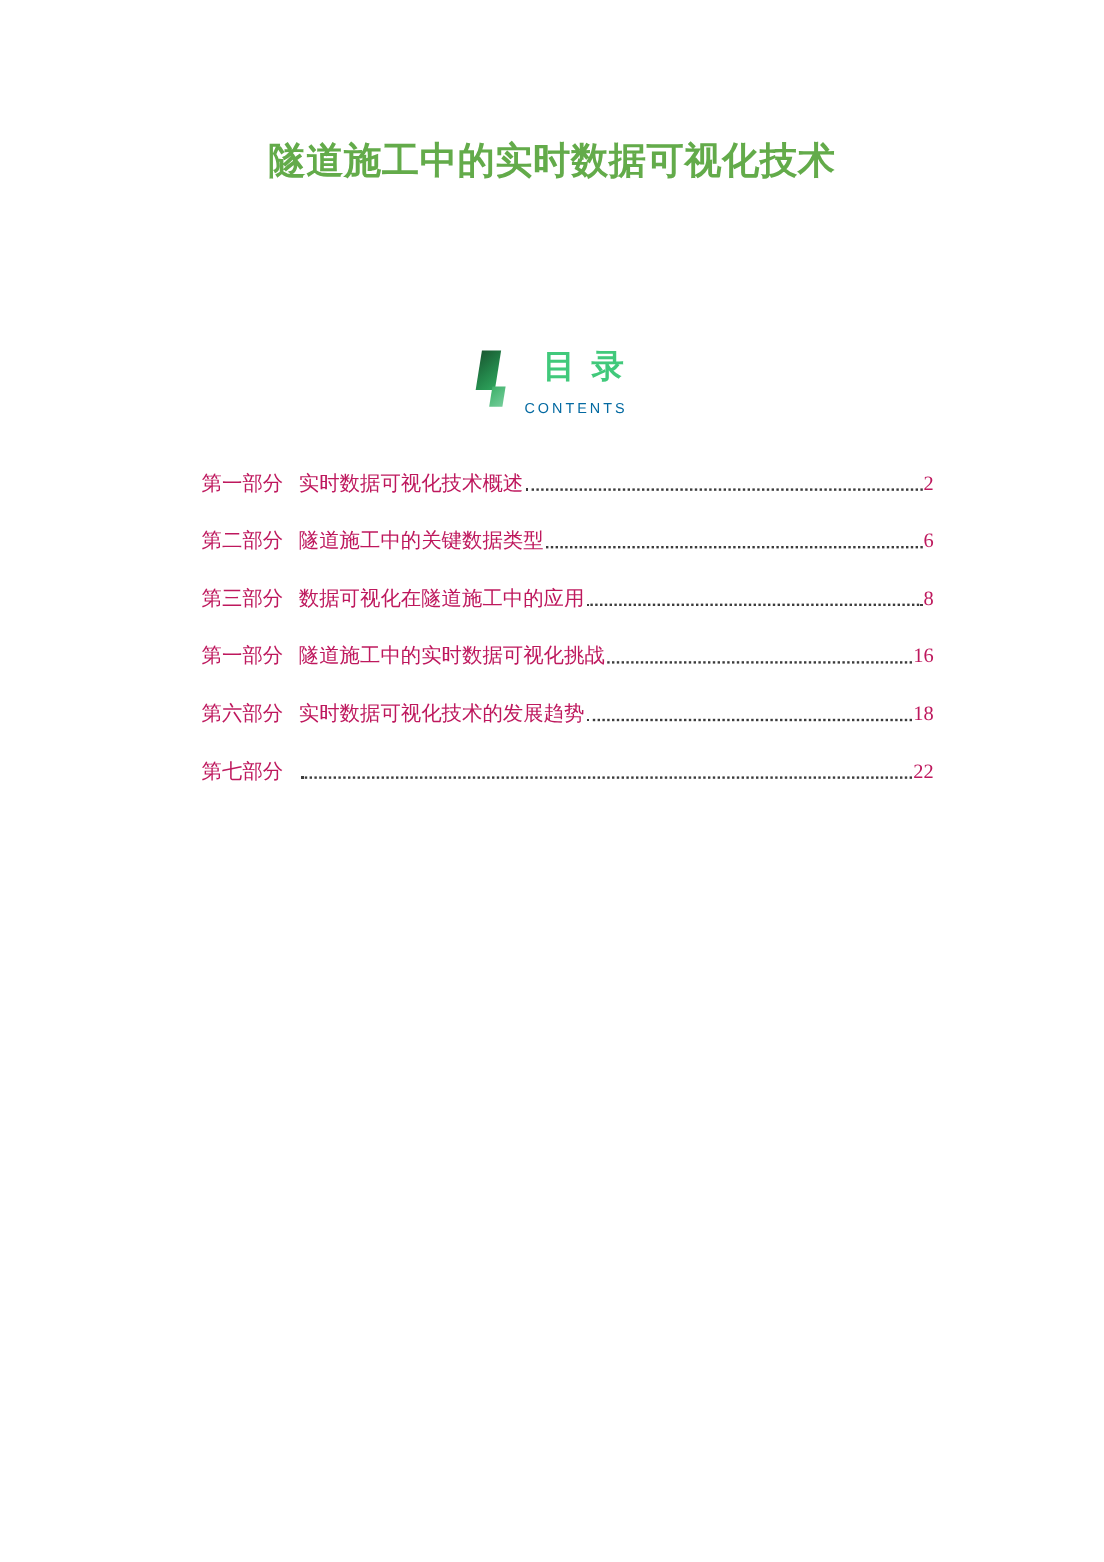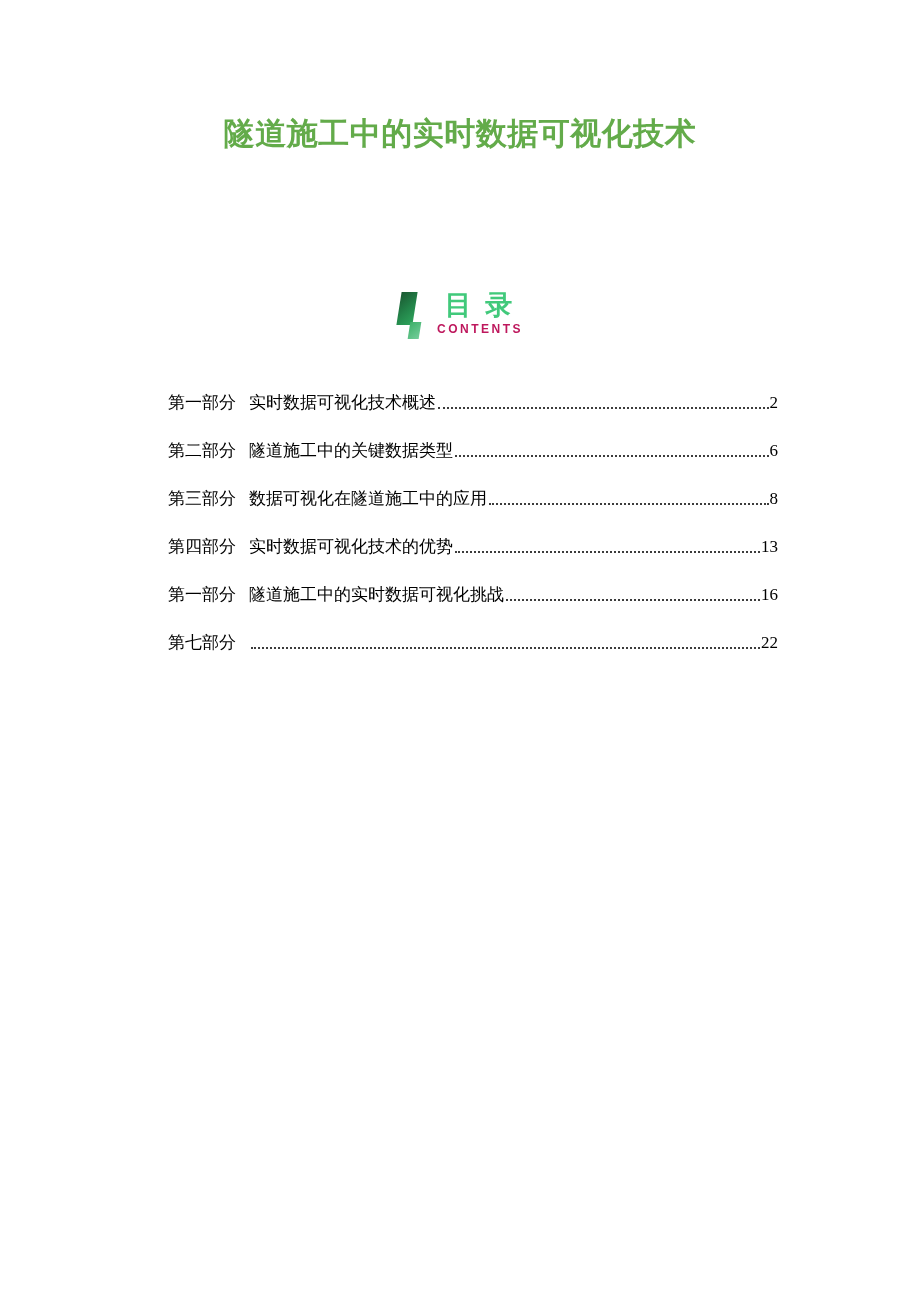--- a/index.html
+++ b/index.html
@@ -54,54 +54,53 @@
   }
   .toc-logo .stroke-tail {
     position: absolute;
     left: 12px;
     top: 32px;
     width: 11px;
     height: 17px;
     background: linear-gradient(135deg, #3db069 0%, #74cd9a 100%);
     transform: skewX(-9deg);
   }
-  .toc-head-text { text-align: center; }
+  .toc-head-text { text-align: right; }
   .toc-heading {
     font-family: "Liberation Sans", "DejaVu Sans", sans-serif;
     font-weight: bold;
     font-size: 27px;
     line-height: 30px;
     color: #41c97b;
     letter-spacing: 3px;
   }
   .toc-subheading {
     font-family: "Liberation Sans", "DejaVu Sans", sans-serif;
     font-size: 12px;
     line-height: 13px;
-    margin-top: 3px;
-    color: #be185d;
+    margin-top: 14px;
+    color: #0369a1;
     letter-spacing: 2.5px;
-    font-weight: bold;
   }
 
   
   .toc-list {
     position: absolute;
     top: 364px;
     left: 168px;
     width: 610px;
   }
   .toc-row {
     height: 40px;
     padding-top: 8px; 
     display: flex;
     align-items: flex-end;
     font-size: 17px;
     line-height: 19px;
-    color: #000000;
+    color: #be185d;
   }
   .toc-label {
     flex: none;
     margin-right: 13px;
   }
   .toc-title { flex: none; }
   .toc-dots {
     flex: 1 1 auto;
     border-bottom: 2px dotted #3c3c3c;
     margin: 0 1px 3px 2px;
@@ -152,30 +151,30 @@
       <span class="toc-dots"></span>
       <span class="toc-page">6</span>
     </div>
     <div class="toc-row">
       <span class="toc-label">第三部分</span>
       <span class="toc-title">数据可视化在隧道施工中的应用</span>
       <span class="toc-dots"></span>
       <span class="toc-page">8</span>
     </div>
     <div class="toc-row">
-      <span class="toc-label">第四部分</span>
-      <span class="toc-title">实时数据可视化技术的优势</span>
-      <span class="toc-dots"></span>
-      <span class="toc-page">13</span>
-    </div>
-    <div class="toc-row">
       <span class="toc-label">第一部分</span>
       <span class="toc-title">隧道施工中的实时数据可视化挑战</span>
       <span class="toc-dots"></span>
       <span class="toc-page">16</span>
+    </div>
+    <div class="toc-row">
+      <span class="toc-label">第六部分</span>
+      <span class="toc-title">实时数据可视化技术的发展趋势</span>
+      <span class="toc-dots"></span>
+      <span class="toc-page">18</span>
     </div>
     <div class="toc-row">
       <span class="toc-label">第七部分</span>
       <span class="toc-dots"></span>
       <span class="toc-page">22</span>
     </div>
   </div>
 
   <div class="footer">1 / 30</div>
 

